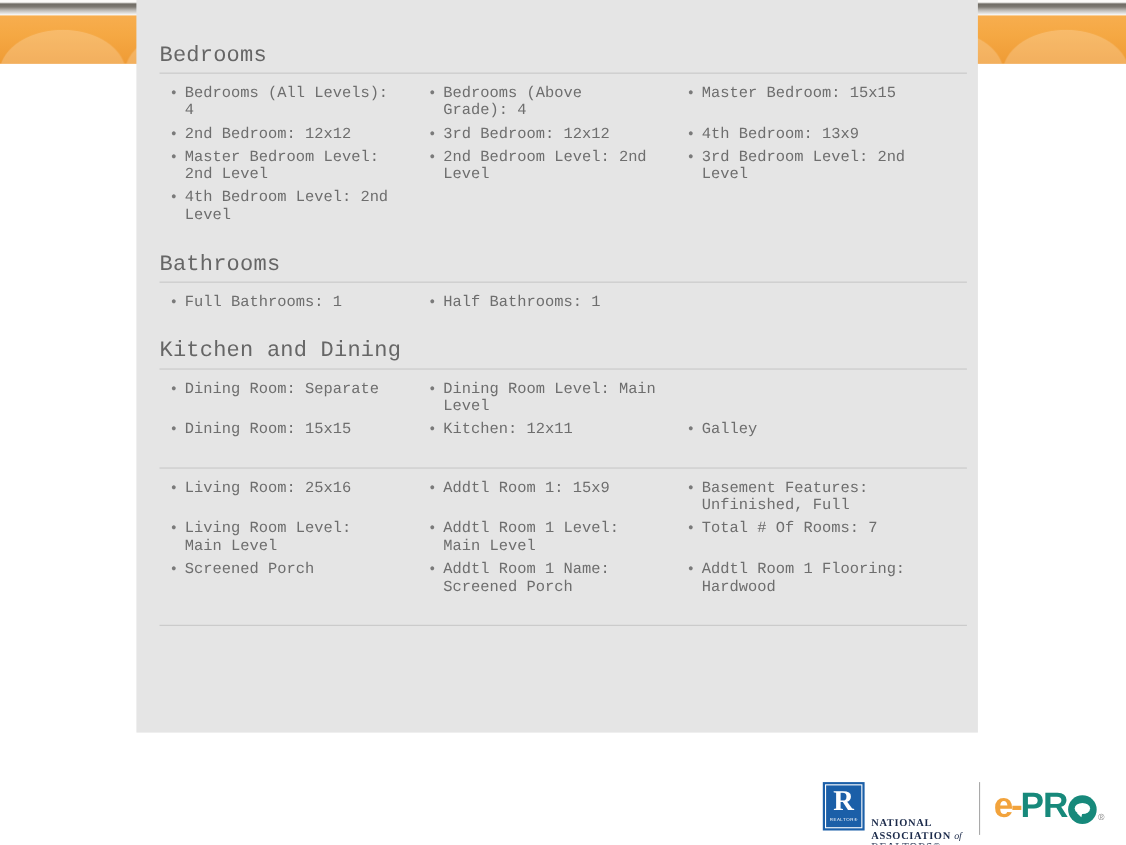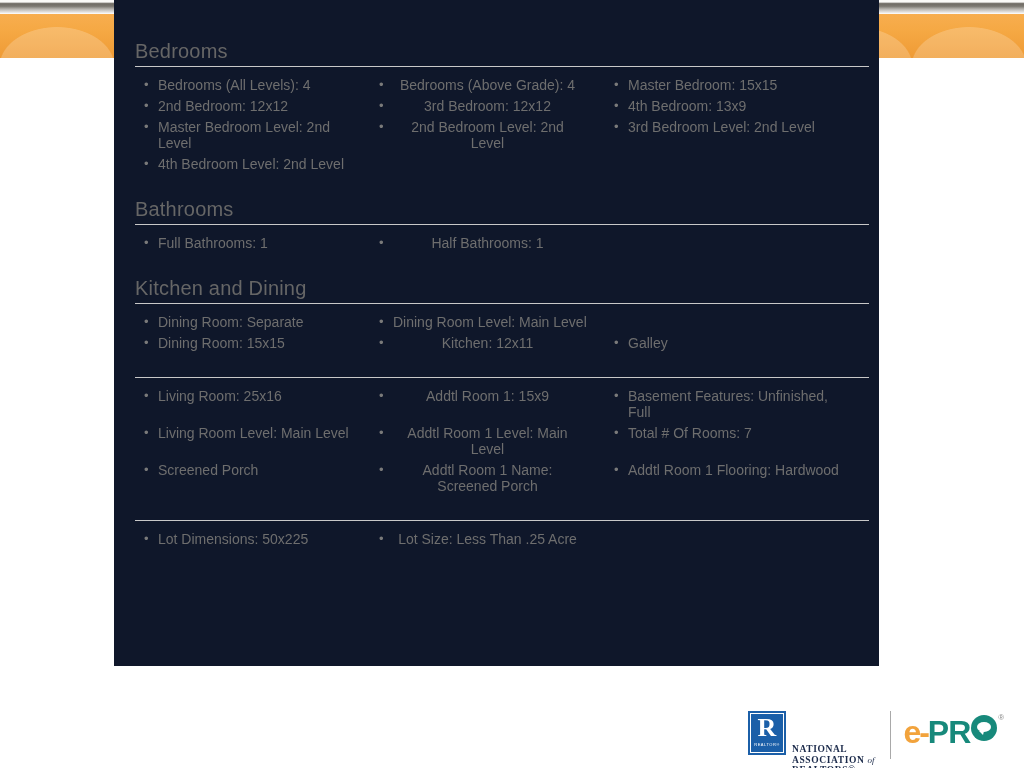--- a/index.html
+++ b/index.html
@@ -12,53 +12,53 @@
   .band-orange{position:absolute;left:0;top:645;width:1024px;height:58px;
     background-image:
       radial-gradient(ellipse 58px 40px at 50% 115%, rgba(255,255,255,0.20) 0 98%, rgba(255,255,255,0) 100%),
       linear-gradient(180deg,#f9b258 0%,#f5a843 55%,#ef9b35 100%);
     background-size:114px 58px,100% 100%;
     background-repeat:repeat-x,no-repeat;}
   .band-shadow{position:absolute;left:0;top:703;width:1024px;height:14px;
     background:linear-gradient(180deg,#fbfaf8 0%,#fbfaf8 14%,#6f6b64 26%,#7d7972 45%,#b8b5b0 65%,#ffffff 100%);}
 
   
-  .card{position:absolute;left:114px;top:0;width:765px;height:666px;background:#0f172a;
-        box-sizing:border-box;padding:40px 10px 0 21px;}
+  .card{position:absolute;left:124px;top:0;width:765px;height:666px;background:#e5e5e5;
+        box-sizing:border-box;padding:40px 10px 0 21px;font-family:Liberation Mono, monospace;}
   .section{margin:0;}
   .section + .section{margin-top:26px;}
   .section h2{margin:0;font-size:20px;line-height:22px;font-weight:400;color:#666666;letter-spacing:0.2px;}
   .rule{height:1px;background:#c8c8c8;margin-top:4px;}
   .rows{margin-top:10px;margin-left:7px;}
   .row{display:flex;align-items:flex-start;margin-bottom:5px;}
   .cell{font-size:14px;line-height:16px;color:#6e6e6e;box-sizing:border-box;position:relative;padding-left:16px;}
   .cell::before{content:"\2022";position:absolute;left:2px;top:0;color:#7a7a7a;font-size:13px;}
   .c1{width:235px;padding-right:26px;}
-  .c2{width:235px;padding-right:30px;text-align:center;}
+  .c2{width:235px;padding-right:30px;}
   .c3{width:257px;padding-right:30px;}
 
   
   .logos{position:absolute;left:748px;top:711px;display:flex;align-items:flex-start;}
   .nar{display:flex;align-items:flex-start;}
   .nar-block{width:38px;height:44px;background:#1b5fa8;position:relative;box-sizing:border-box;flex:none;}
   .nar-block-inner{position:absolute;left:2px;top:2px;right:2px;bottom:2px;border:1px solid #ffffff;
     display:flex;flex-direction:column;align-items:center;justify-content:flex-start;}
   .nar-R{font-family:"Liberation Serif","DejaVu Serif",serif;font-weight:700;color:#ffffff;
     font-size:26px;line-height:28px;}
   .nar-block-caption{font-size:4px;line-height:5px;color:#ffffff;letter-spacing:0.5px;}
   .nar-text{margin-left:6px;margin-top:33px;}
   .nar-line{font-family:"Liberation Serif","DejaVu Serif",serif;font-weight:700;color:#1b2a4a;
     font-size:9.5px;line-height:10.5px;letter-spacing:0.6px;}
   .nar-line .of{font-style:italic;font-weight:400;text-transform:none;letter-spacing:0;font-size:9px;}
   .nar-underline{height:2px;background:#2e79c9;width:86px;margin:3px 0 2px 0;}
   .nar-cert{font-family:"Liberation Serif","DejaVu Serif",serif;font-style:italic;font-weight:400;
     color:#1b5fa8;font-size:10.5px;line-height:12px;}
   .logo-divider{width:1px;height:48px;background:#a9a9a9;margin:0 12px 0 10px;}
 
-  .epro{display:flex;align-items:flex-start;margin-top:4px;}
+  .epro{display:flex;align-items:flex-end;margin-top:4px;}
   .epro-text{font-weight:800;font-size:32px;line-height:34px;letter-spacing:-1px;}
   .epro-e{color:#f2a33c;}
   .epro-dash{color:#f2a33c;margin:0 -1px;}
   .epro-pr{color:#17897b;}
   .epro-o{display:inline-block;width:26px;height:26px;border-radius:50%;background:#17897b;
     position:relative;margin-left:1px;vertical-align:baseline;}
   .epro-bubble{position:absolute;left:6px;top:7px;width:14px;height:10px;background:#ffffff;border-radius:50%;}
   .epro-bubble::after{content:"";position:absolute;left:2px;bottom:-3px;width:0;height:0;
     border-left:4px solid transparent;border-right:1px solid transparent;border-top:4px solid #ffffff;}
   .epro-reg{font-size:8px;color:#8a8a8a;vertical-align:top;position:relative;top:-2px;margin-left:1px;font-weight:400;}
@@ -143,26 +143,20 @@
           <div class="cell c1">Screened Porch</div>
           <div class="cell c2">Addtl Room 1 Name: Screened Porch</div>
           <div class="cell c3">Addtl Room 1 Flooring: Hardwood</div>
         </div>
       </div>
     </div>
 
 
     <div class="section">
       <div class="rule"></div>
-      <div class="rows">
-        <div class="row">
-          <div class="cell c1">Lot Dimensions: 50x225</div>
-          <div class="cell c2">Lot Size: Less Than .25 Acre</div>
-        </div>
-      </div>
     </div>
 
   </div>
 
   <div class="logos">
 
     <div class="nar">
       <div class="nar-block">
         <div class="nar-block-inner">
           <div class="nar-R">R</div>

